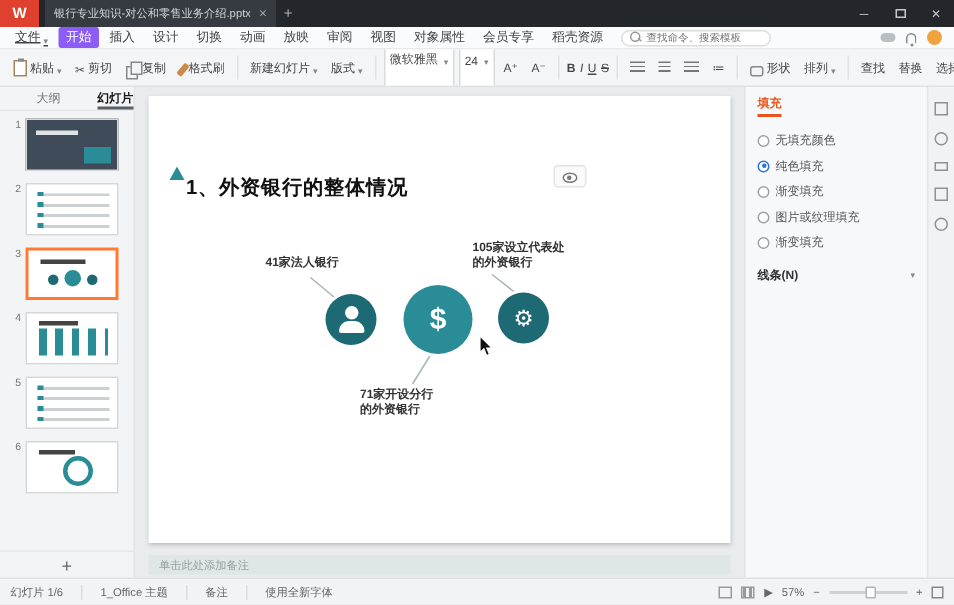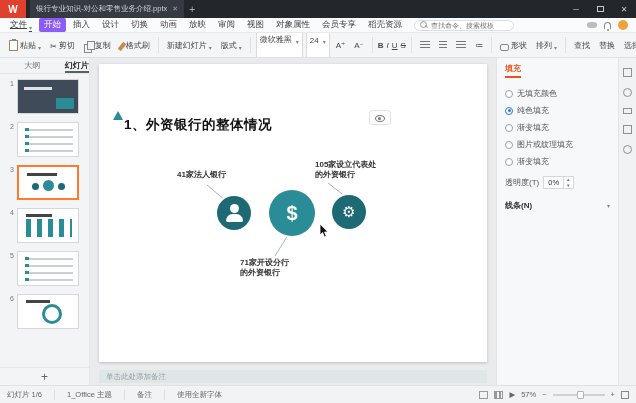--- a/index.html
+++ b/index.html
@@ -371,30 +371,20 @@
     <span>渐变填充</span>
   </div>
   <div class="rp-option">
     <span class="radio"></span>
     <span>图片或纹理填充</span>
   </div>
   <div class="rp-option">
     <span class="radio"></span>
     <span>渐变填充</span>
   </div>
-  <div class="rp-transp">
-    <span>透明度(T)</span>
-    <span class="spin">
-      <span class="spin-val">0%</span>
-      <span class="spin-arrows">
-        <span>▲</span>
-        <span>▼</span>
-      </span>
-    </span>
-  </div>
   <div class="rp-line">
     <span>线条(N)</span>
     <span class="caret">▾</span>
   </div>
 </div>
 
 <div class="right-strip">
   <span class="strip-ic"></span>
   <span class="strip-ic r"></span>
   <span class="strip-ic h"></span>

